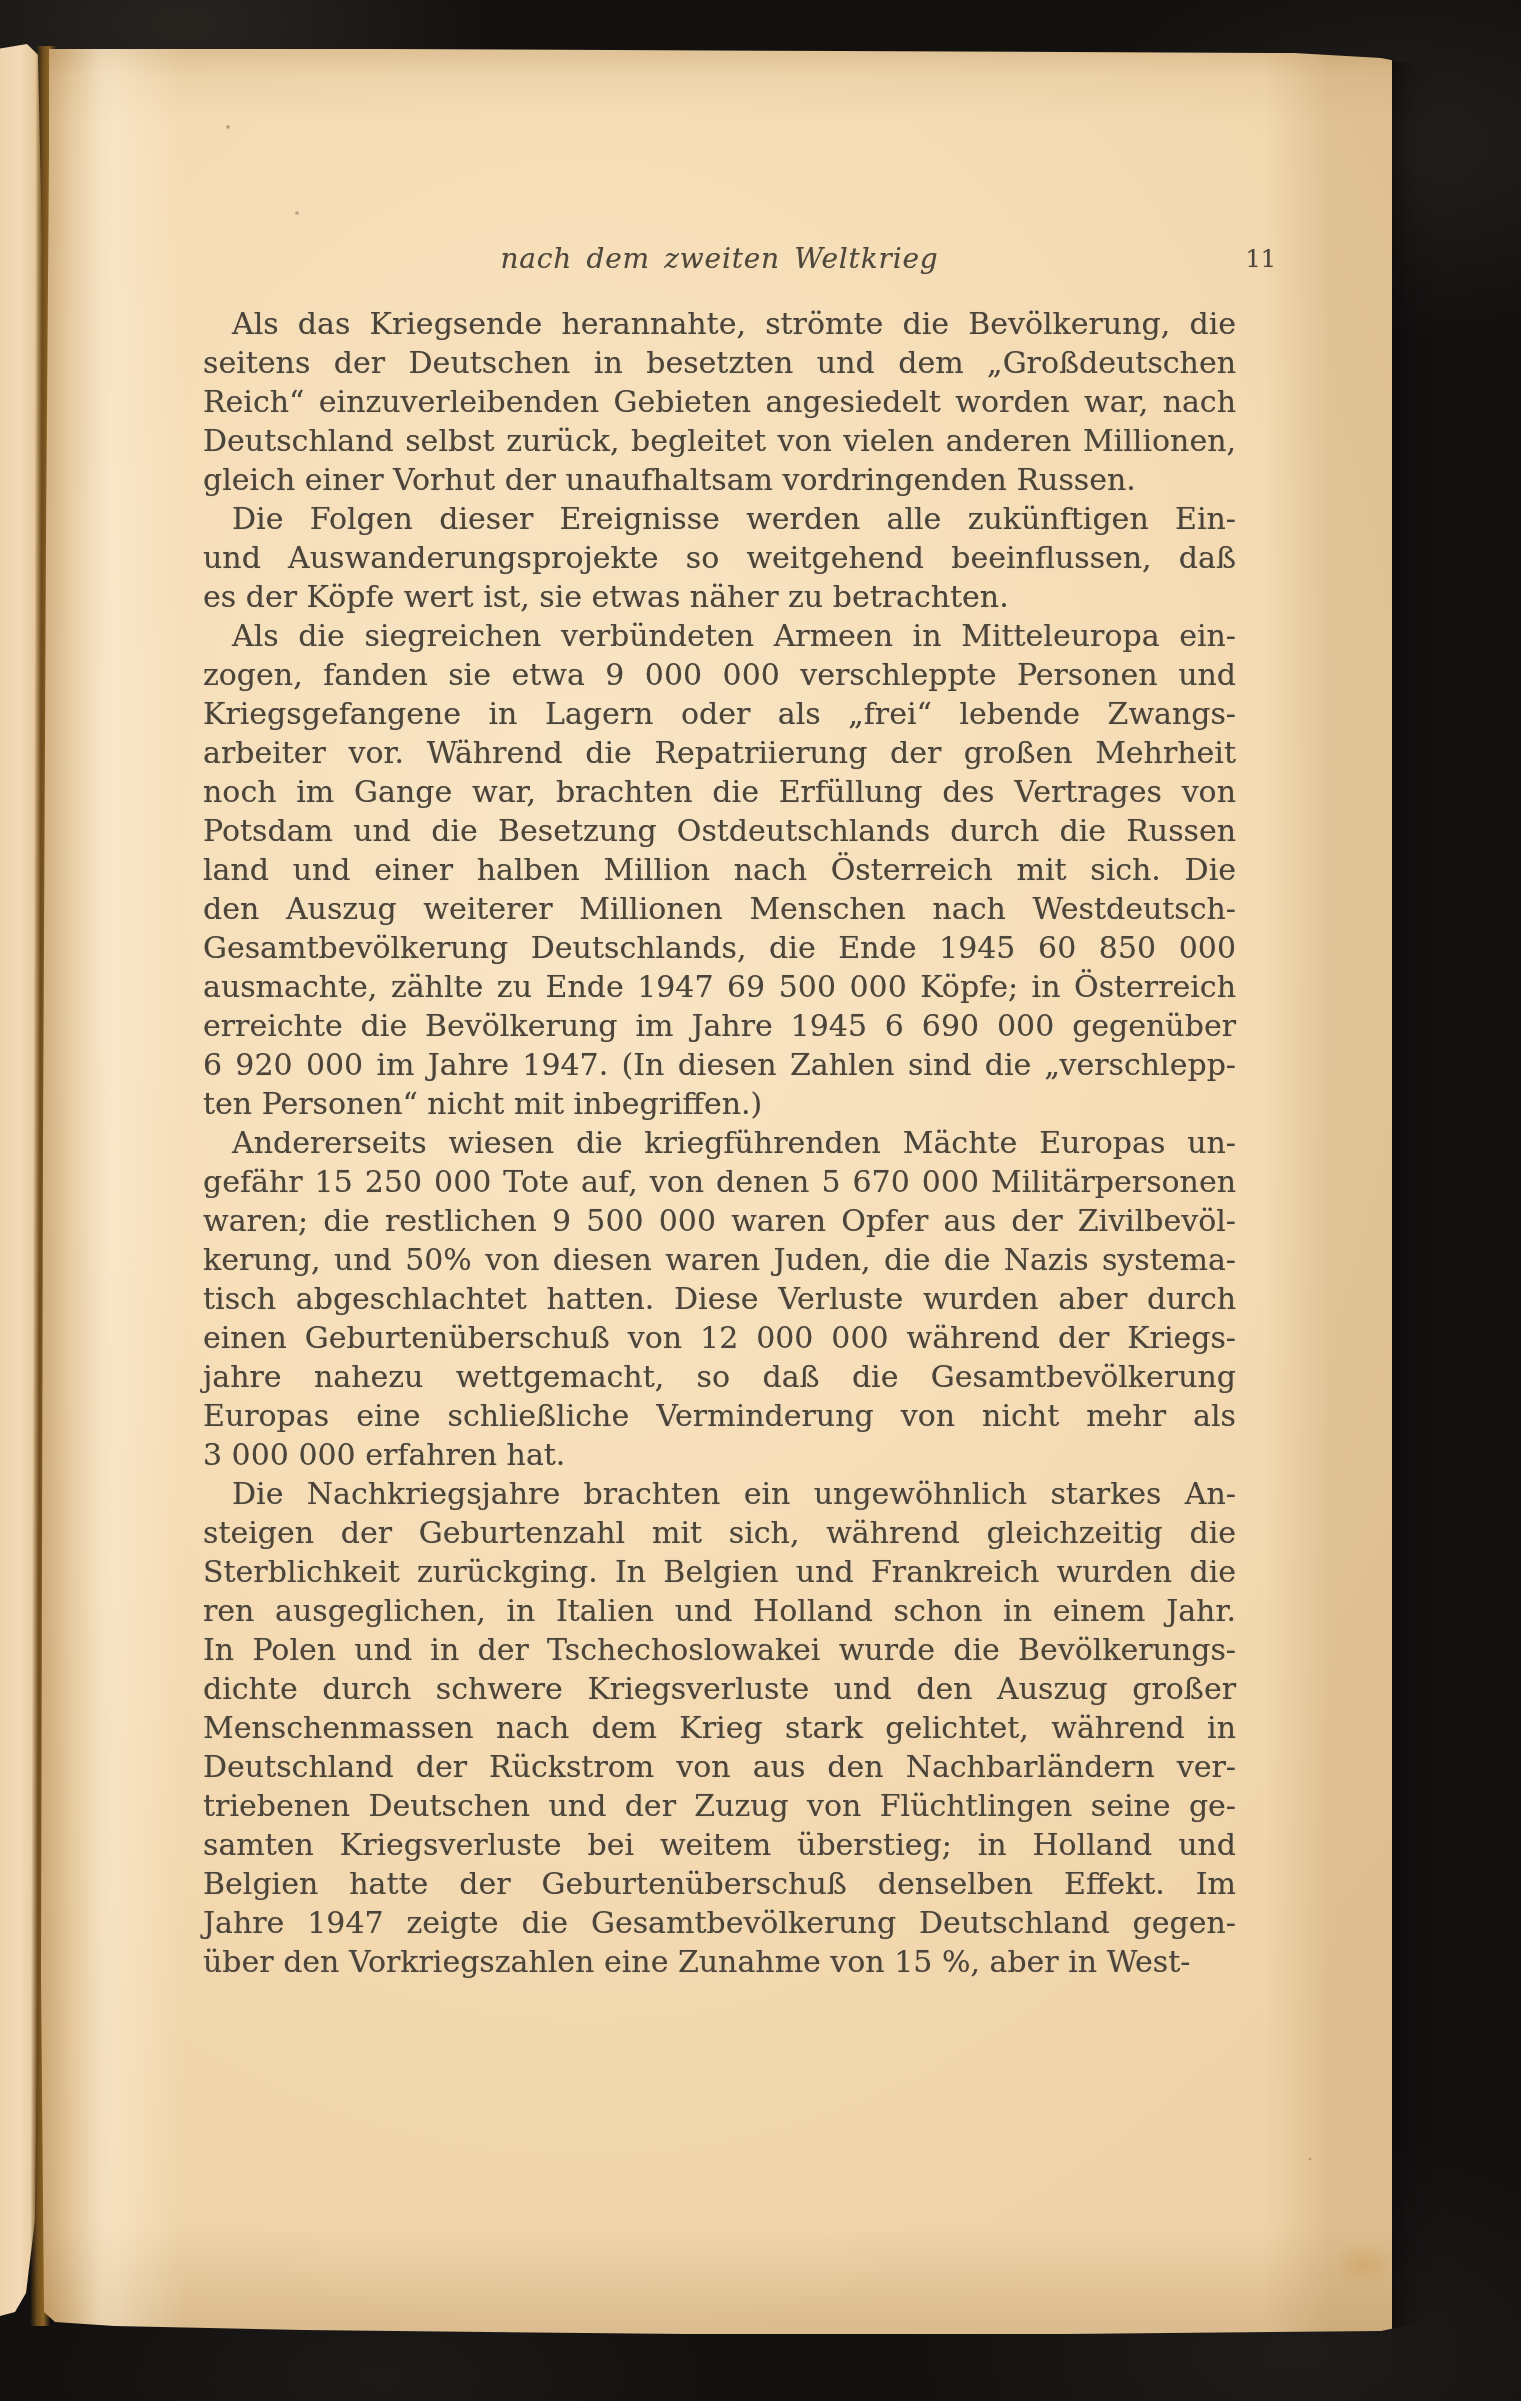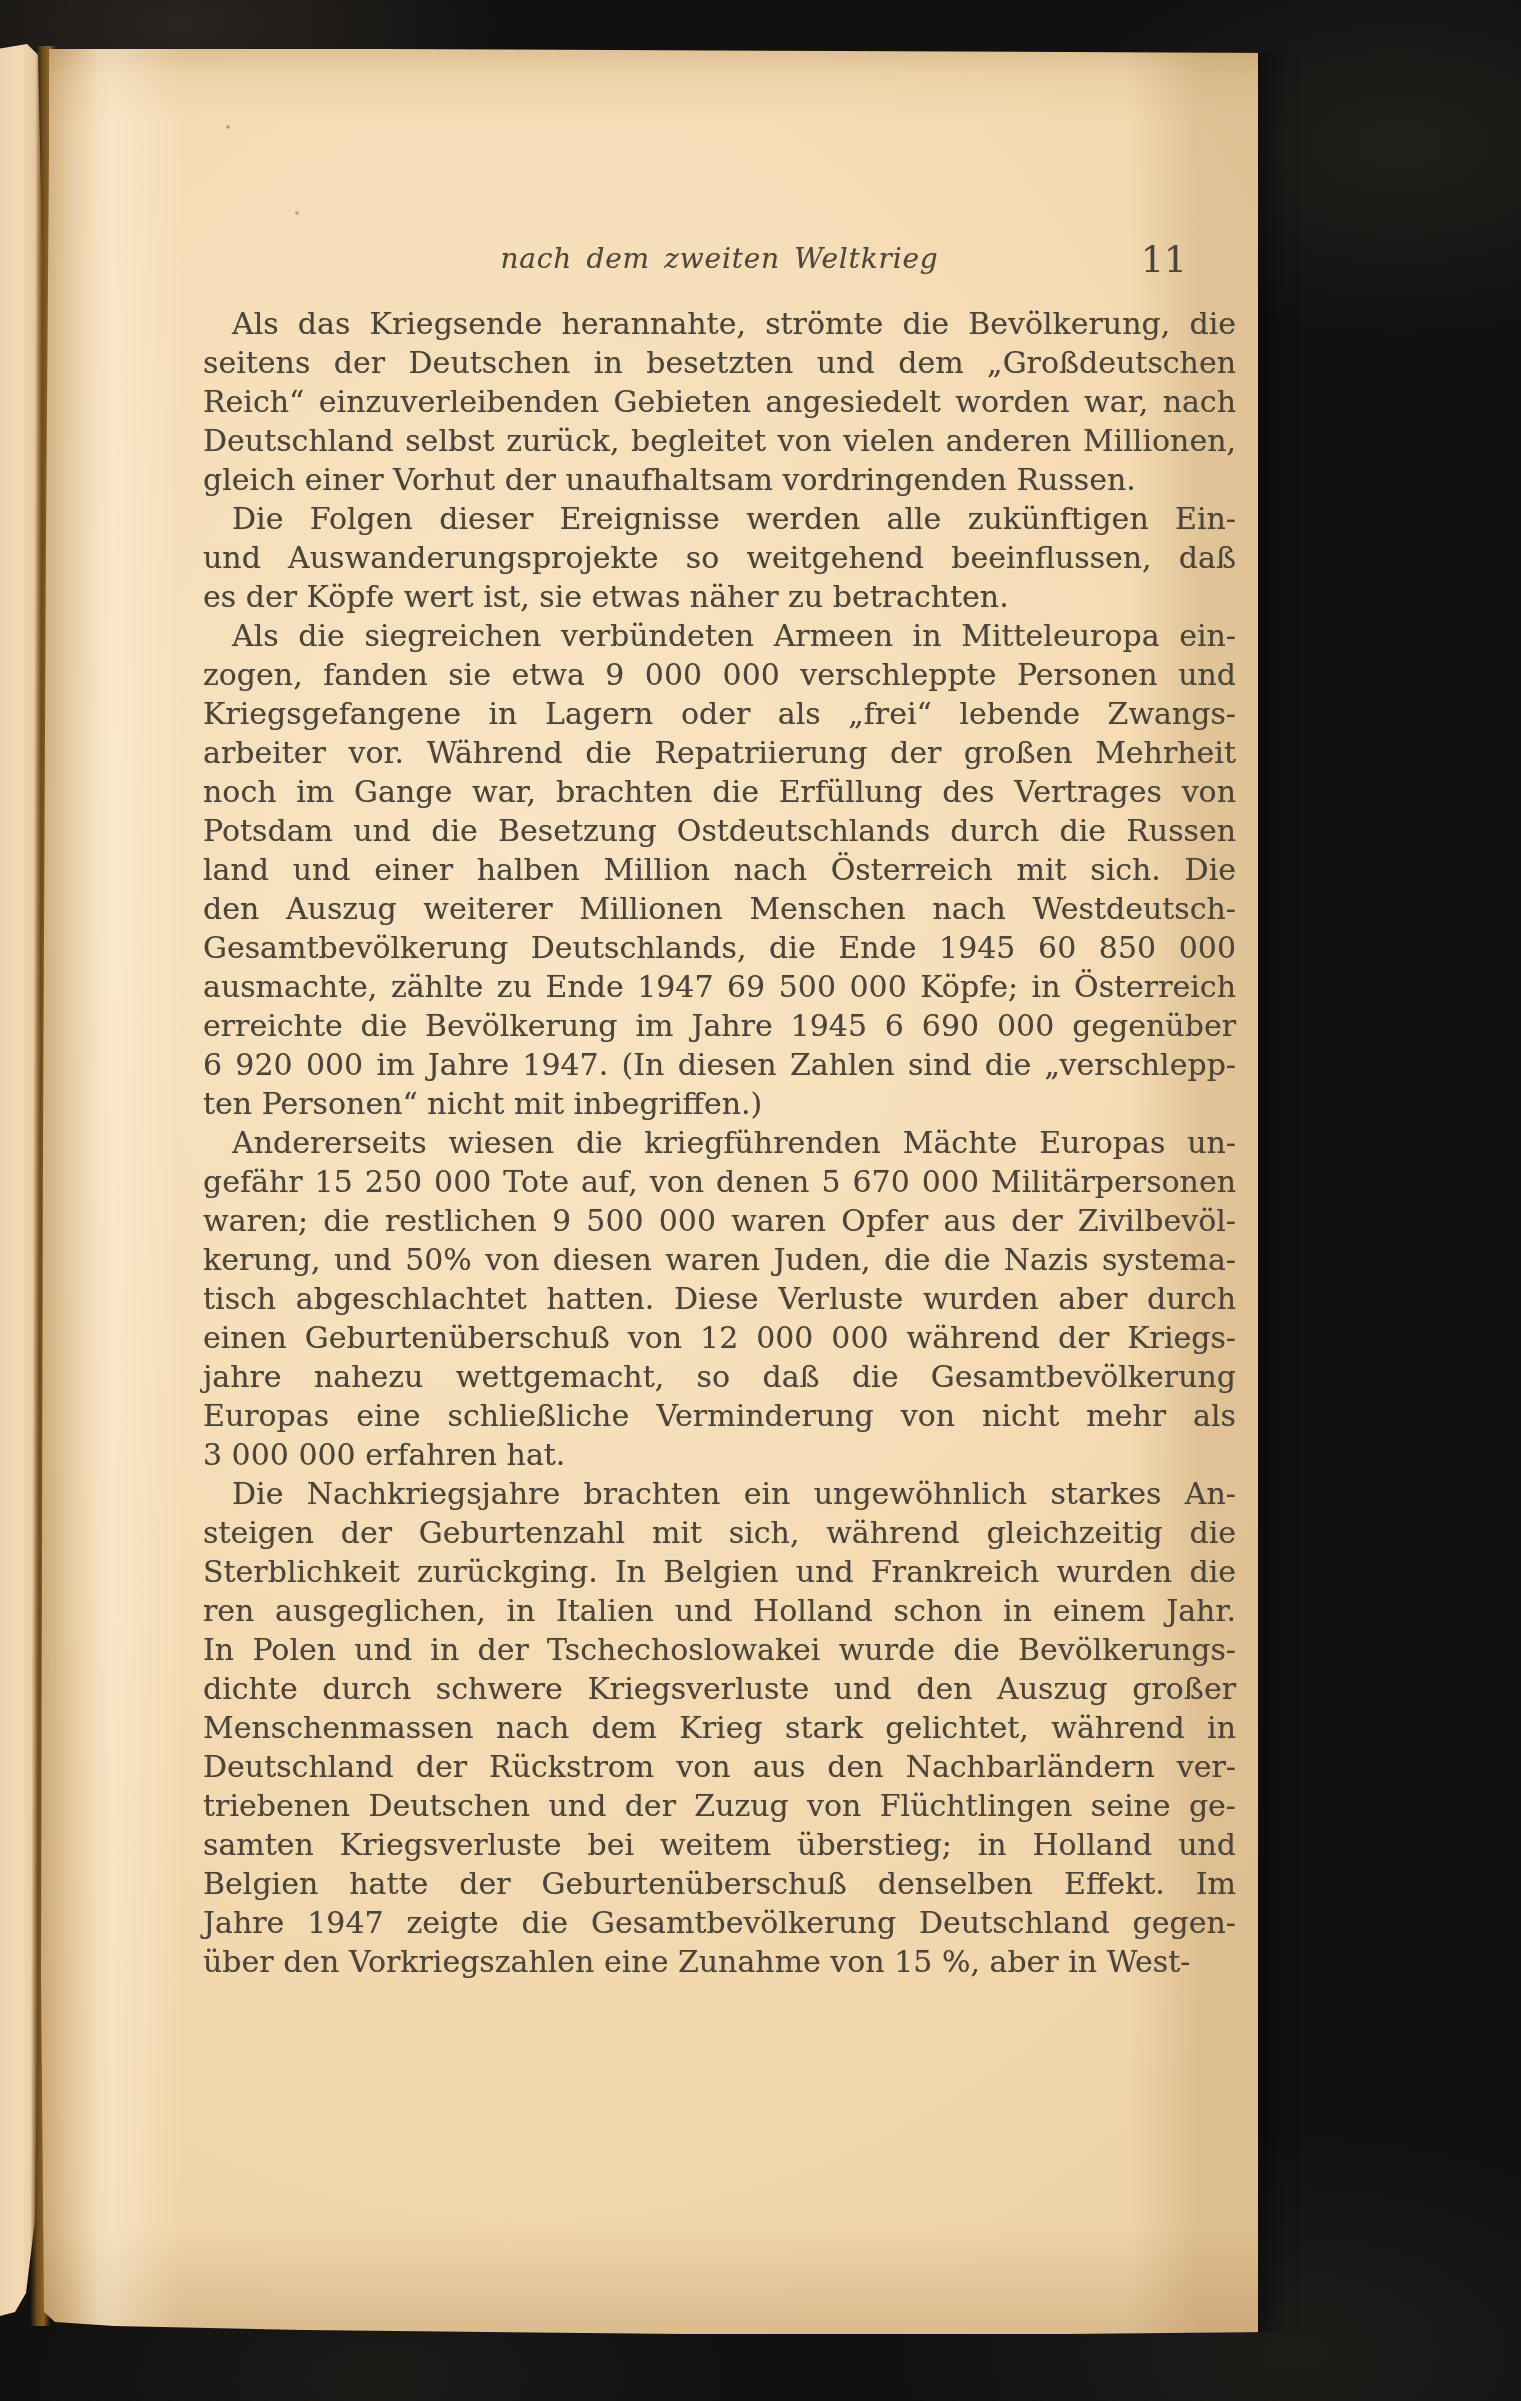--- a/index.html
+++ b/index.html
@@ -18,21 +18,21 @@
     position:absolute;left:0;top:44px;width:44px;height:2272px;
     background:linear-gradient(to right,#edd2ad,#f3dab6 45%,#e6c99e 78%,#c9a873 94%,#a9834e);
     clip-path:polygon(0 4.6px,27px 0,38px 10.7px,43px 243px,44px 913px,41px 1674px,35px 2176px,26px 2249px,15px 2268px,0 2272px);
   }
   .binding-gap{
     position:absolute;left:33px;top:46px;width:23px;height:2280px;
     background:linear-gradient(to right, rgba(104,70,24,0), #6d4b1d 30%, #8a6224 58%, rgba(140,100,40,0) 88%);
     transform:rotate(0.15deg);
   }
   .page{
-    position:absolute;left:0;top:0;width:1258px;height:2401px;
+    position:absolute;left:0;top:0;width:1392px;height:2401px;
     filter:drop-shadow(6px 9px 15px rgba(0,0,0,0.5));
     clip-path:polygon(
       49px 49px, 380px 49px, 837px 51px, 1294px 53px, 1381px 58px,
       1432px 68px, 1459px 84px, 1471px 108px, 1474px 137px,
       1472px 533px, 1467px 1141px, 1459px 1750px, 1449px 2176px,
       1443px 2271px, 1434px 2307px, 1414px 2324px, 1381px 2331px,
       1065px 2334px, 685px 2334px, 304px 2330px, 114px 2326px,
       55px 2322px, 44px 2312px, 41px 1978px, 43px 1141px, 46px 533px, 49px 152px);
     background:
       radial-gradient(42px 30px at 1364px 2264px, rgba(196,140,48,0.28), rgba(196,140,48,0) 75%),
@@ -47,22 +47,22 @@
       linear-gradient(to top, rgba(140,95,40,0.20) 76px, rgba(140,95,40,0) 175px),
       radial-gradient(1141px 1522px at 42% 36%, #f9e6c6 0%, #f5dcb5 55%, #efd3a8 100%);
   }
   .runhead{
     position:absolute;left:203px;top:242px;width:1033px;
     text-align:center;font-style:italic;font-size:28px;line-height:33px;
     color:#4e473c;letter-spacing:0.8px;word-spacing:4.6px;
     text-shadow:0 0 0.8px rgba(78,71,60,0.35);
   }
   .pagenum{
-    position:absolute;left:1141px;top:243px;width:93px;
-    text-align:left;font-size:36px;line-height:33px;color:#4a443a;
+    position:absolute;left:1183px;top:243px;width:93px;
+    text-align:right;font-size:24px;line-height:33px;color:#4a443a;
     text-shadow:0 0 0.8px rgba(78,71,60,0.35);
   }
   .text{
     position:absolute;left:203px;top:304px;width:1033px;
     font-size:30px;line-height:39px;color:#4a443a;
     text-shadow:0 0 0.8px rgba(74,66,54,0.38);
   }
   .para{margin:0;}
   .line{
     text-align:justify;text-align-last:justify;height:39px;

